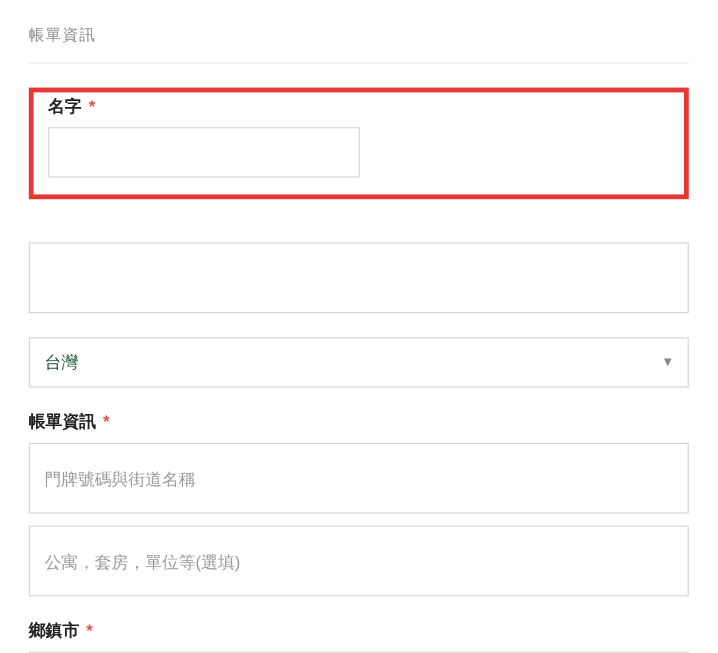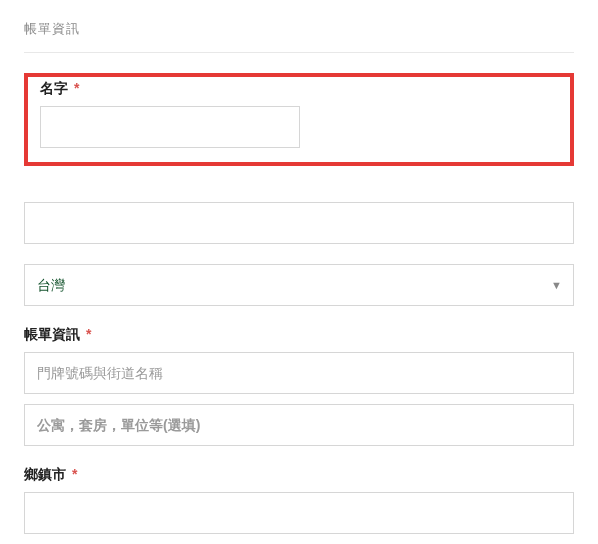--- a/index.html
+++ b/index.html
@@ -35,21 +35,21 @@
       display: block;
       margin-bottom: 8px;
     }
     .required-asterisk {
       color: #d9534f;
       margin-left: 2px;
       font-weight: 700;
     }
     .form-input {
       width: 100%;
-      height: 42px;
+      height: 59px;
       border: 1px solid #d6d6d6;
       background: #ffffff;
       padding: 8px 12px;
       font-size: 14px;
       color: #333;
       outline: none;
     }
     .form-input::placeholder {
       color: #9a9a9a;
     }
@@ -90,21 +90,20 @@
       position: absolute;
       right: 12px;
       top: 50%;
       transform: translateY(-50%);
       pointer-events: none;
       color: #888;
       font-size: 11px;
     }
     .address-second {
       margin-top: 10px;
-      font-weight: bold;
     }
   </style>
 </head>
 <body>
 
 <h2 class="section-title">帳單資訊</h2>
 <hr class="divider">
 
 <div class="highlighted-group">
   <label class="form-label">

